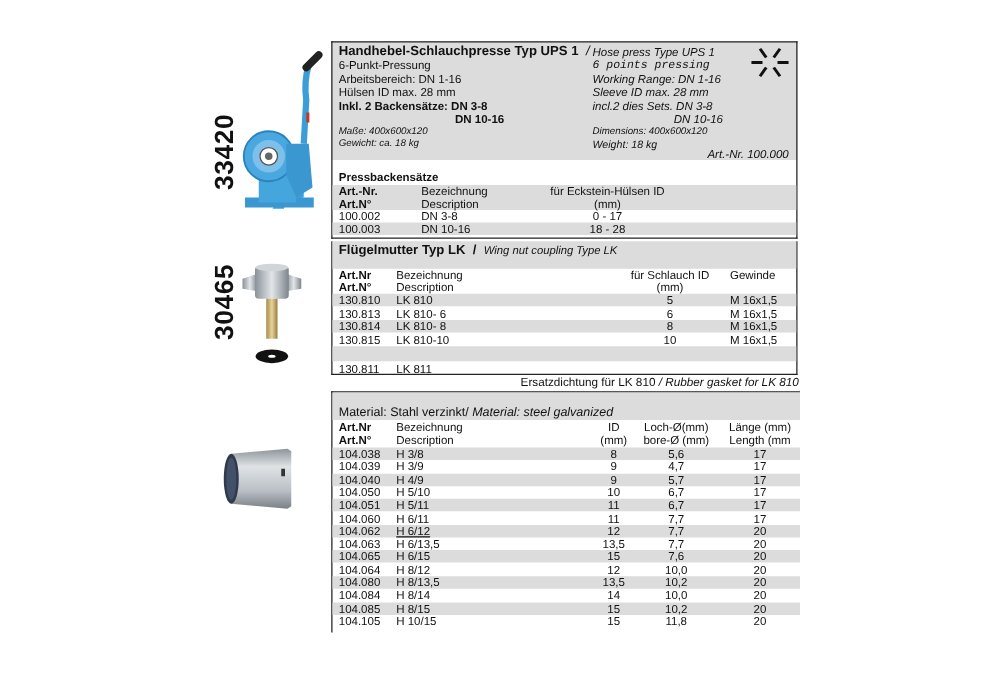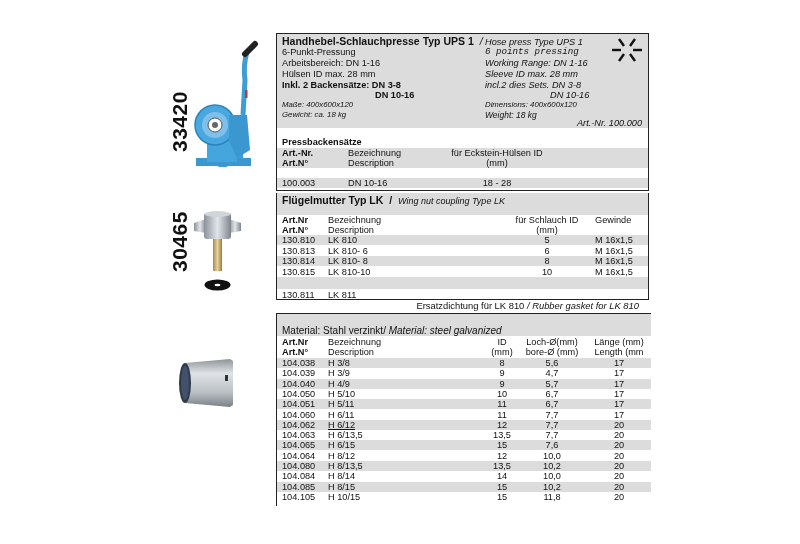--- a/index.html
+++ b/index.html
@@ -1,18 +1,18 @@
 <!DOCTYPE html>
 <html><head>
 <meta charset="utf-8">
 <style>
   html, body { margin:0; padding:0; background:#fff; }
   body { width:800px; height:544px; position:relative; overflow:hidden;
          font-family:"Liberation Sans", sans-serif; color:#111; }
-  .sec { position:absolute; left:276px; box-sizing:border-box;padding-left:20px; }
+  .sec { position:absolute; left:265px; box-sizing:border-box;padding-left:20px; }
   .vcode { position:absolute; font-family:"Liberation Sans", sans-serif; font-weight:bold;
            font-size:21px; color:#111; transform:rotate(-90deg); transform-origin:center center;
            letter-spacing:0.5px; }
   .t { font-size:9.2px; line-height:10.2px; white-space:nowrap; }
   .b { font-weight:bold; }
   .i { font-style:italic; }
   .grey { background:#dcdcdc; }
   .row { position:absolute; left:0; height:10px; width:100%; }
   .cell { position:absolute; top:0; font-size:9.2px; line-height:10px; white-space:nowrap; }
   .ctr { text-align:center; }
@@ -110,20 +110,25 @@
 <div class="sec" style="top:128px; width:373px; height:63px; background:#fff; border-left:1.5px solid #222; border-right:1.5px solid #222; border-bottom:1.5px solid #222;">
   <div class="t b" style="position:absolute; left:5px; top:9px;">Pressbackensätze</div>
   <div class="row grey" style="top:20px; height:20px;">
     <div class="cell b" style="left:5px;">Art.-Nr.</div>
     <div class="cell b" style="left:5px; top:10px;">Art.N°</div>
     <div class="cell" style="left:71px;">Bezeichnung</div>
     <div class="cell" style="left:71px; top:10px;">Description</div>
     <div class="cell ctr" style="left:160px; width:120px;">für Eckstein-Hülsen ID</div>
     <div class="cell ctr" style="left:160px; width:120px; top:10px;">(mm)</div>
   </div>
+  <div class="row" style="top:40px;">
+    <div class="cell" style="left:5px;">100.002</div>
+    <div class="cell" style="left:71px;">DN 3-8</div>
+    <div class="cell ctr" style="left:160px; width:120px;">0 - 17</div>
+  </div>
   <div class="row grey" style="top:50px;">
     <div class="cell" style="left:5px;">100.003</div>
     <div class="cell" style="left:71px;">DN 10-16</div>
     <div class="cell ctr" style="left:160px; width:120px;">18 - 28</div>
   </div>
 </div>
 
 <div class="sec" style="top:193px; width:373px; height:107px; border-left:1.5px solid #222; border-right:1.5px solid #222; border-bottom:1.5px solid #222;">
   <div class="grey" style="position:absolute; left:0; top:0; width:100%; height:22px;"></div>
   <div class="t" style="position:absolute; left:5px; top:2px; font-size:10.5px;">

